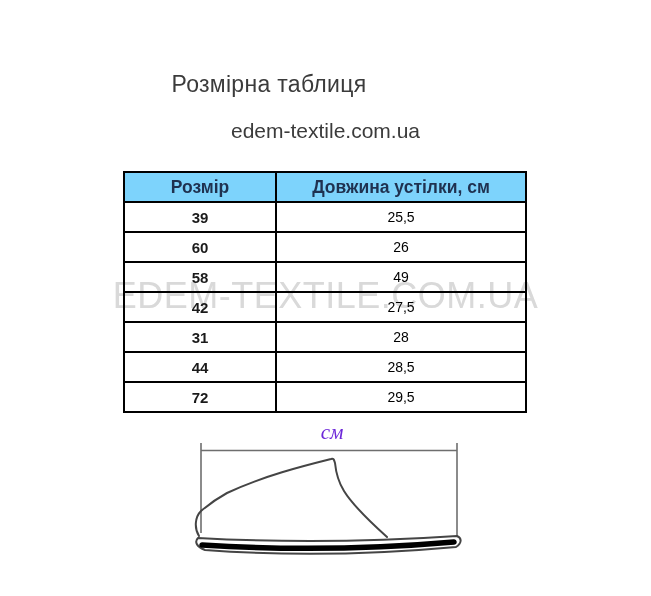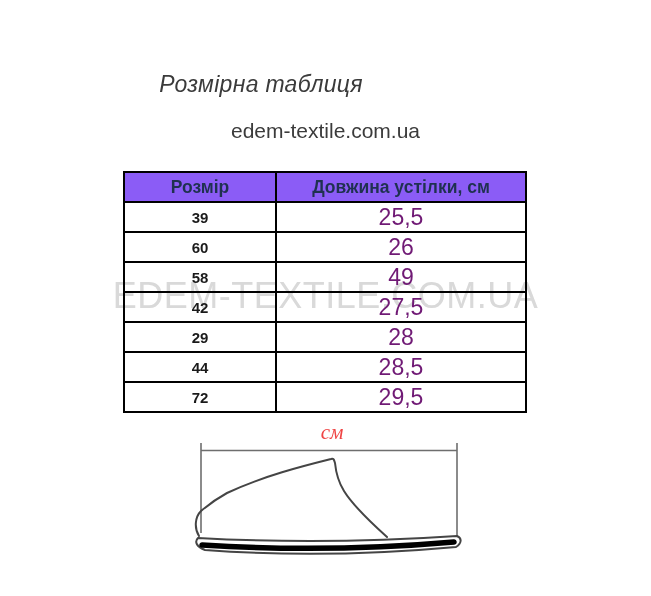--- a/index.html
+++ b/index.html
@@ -1,49 +1,49 @@
 <!DOCTYPE html>
 <html><head>
 <meta charset="utf-8">
 <style>
   html,body { margin:0; padding:0; background:#ffffff; }
   .canvas {
     position:relative; width:651px; height:596px; background:#ffffff;
     overflow:hidden; font-family:"Liberation Sans", sans-serif;
   }
   .title {
-    position:absolute; top:71px; left:0; width:522px; text-align:center;
-    font-size:23px; color:#3b3b3b; letter-spacing:0.3px;font-style:italic;
+    position:absolute; top:71px; left:8px; width:522px; text-align:center;
+    font-size:23px; color:#3b3b3b; letter-spacing:0.3px;
   }
   .subtitle {
     position:absolute; top:119px; left:0; width:651px; text-align:center;
     font-size:21px; color:#3b3b3b;
   }
   .watermark {
     position:absolute; top:277px; left:50%; transform:translateX(-50%);
     font-size:36px; line-height:38px; color:#d9d9d9; white-space:nowrap;
     letter-spacing:0.5px; z-index:1; font-weight:400;
   }
   table.size-table {
     position:absolute; left:123px; top:171px; z-index:2;
     border-collapse:collapse; background:transparent;
   }
   .size-table th, .size-table td {
     border:2px solid #000000; text-align:center; vertical-align:middle;
     padding:0; height:28px; background:transparent;
   }
-  .size-table th { background:#8b5cf6; color:#1f3150; font-size:17.5px; font-weight:bold; }
+  .size-table th { background:#7dd3fc; color:#1f3150; font-size:17.5px; font-weight:bold; }
   .size-table .col-size   { width:150px; }
   .size-table .col-length { width:248px; }
   .size-table td.c1 { font-weight:bold; font-size:15px; color:#1a1a1a; }
-  .size-table td.c2 { font-size:23px; color:#701a75; }
+  .size-table td.c2 { font-size:14px; color:#000000; }
   .cm-label {
     position:absolute; left:302px; top:420px; width:60px; text-align:center;
     font-family:"Liberation Serif", serif; font-style:italic;
-    font-size:21px; color:#ef4444; z-index:2;
+    font-size:21px; color:#6d28d9; z-index:2;
   }
   .diagram-svg { position:absolute; left:185px; top:420px; z-index:1; }
 </style>
 </head>
 <body>
 
 <div class="canvas">
 
   <div class="title">Розмірна таблиця</div>
   <div class="subtitle">edem-textile.com.ua</div>
@@ -68,21 +68,21 @@
       </tr>
       <tr>
         <td class="c1">58</td>
         <td class="c2">49</td>
       </tr>
       <tr>
         <td class="c1">42</td>
         <td class="c2">27,5</td>
       </tr>
       <tr>
-        <td class="c1">29</td>
+        <td class="c1">31</td>
         <td class="c2">28</td>
       </tr>
       <tr>
         <td class="c1">44</td>
         <td class="c2">28,5</td>
       </tr>
       <tr>
         <td class="c1">72</td>
         <td class="c2">29,5</td>
       </tr>

